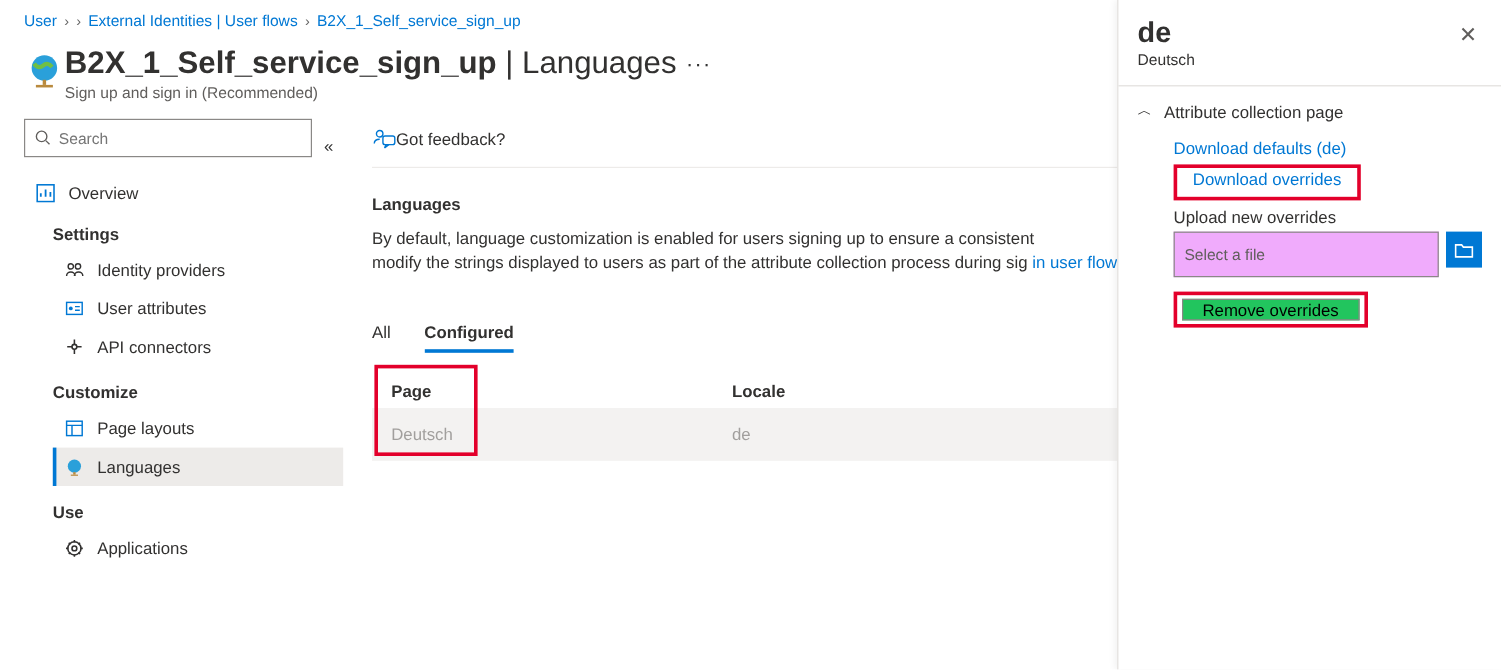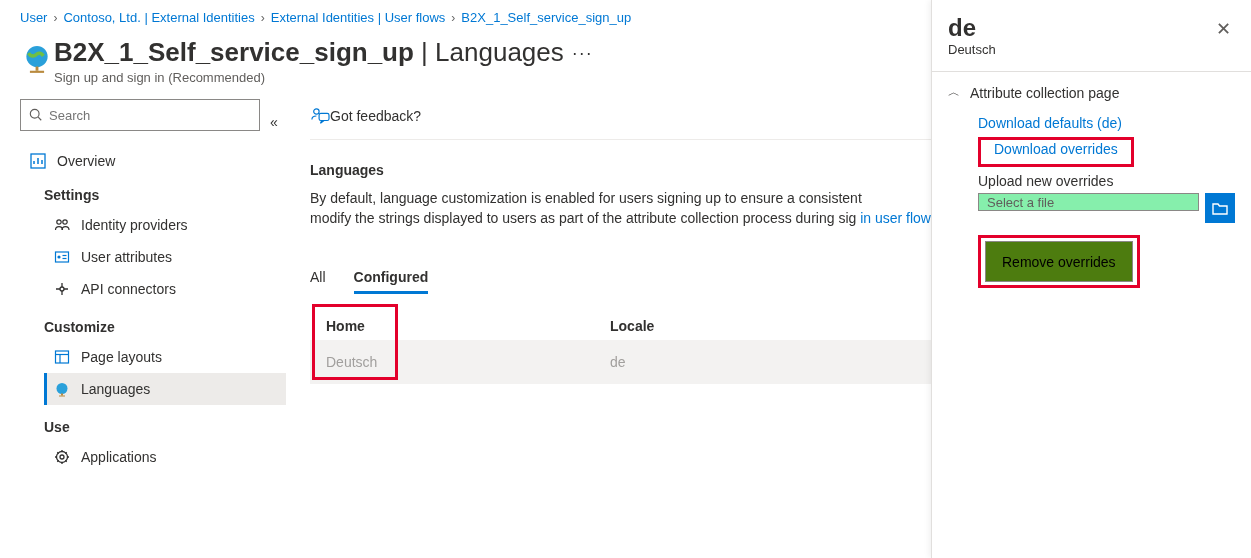--- a/index.html
+++ b/index.html
@@ -126,46 +126,45 @@
   .expander{
     display:flex; align-items:center; gap:10px; cursor:pointer;
     font-size:14px;
   }
   .expander .chev{font-size:12px;}
   .rp-section{padding:14px 0 0 30px;}
   .rp-section a{ color:#0078d4; text-decoration:none; display:inline-block; margin-bottom:6px; font-size:14px;}
   .rp-label{ font-size:14px; margin:6px 0 4px 0;}
   .file-row{ display:flex; gap:6px; align-items:stretch; margin-bottom:12px;}
   .file-select{
-    flex:1; border:1px solid #8a8886; height:18px; display:flex; align-items:center;
-    padding:0 8px; color:#605e5c; font-size:13px; cursor:pointer; background:#86efac;
+    flex:1; border:1px solid #8a8886; height:38px; display:flex; align-items:center;
+    padding:0 8px; color:#605e5c; font-size:13px; cursor:pointer; background:#f0abfc;
   }
   .file-btn{
     width:30px; height:30px; background:#0078d4; color:#fff;
     display:flex; align-items:center; justify-content:center; cursor:pointer;
   }
   .remove-btn{
     display:inline-flex; align-items:center; justify-content:center;
-    border:1px solid #8a8886; background:#4d7c0f;
-    height:41px; padding:0 16px; font-size:14px; cursor:pointer;
+    border:1px solid #8a8886; background:#22c55e;
+    height:18px; padding:0 16px; font-size:14px; cursor:pointer;
   }
 
   
   .redbox{ border:3px solid #e3002b; padding:1px 13px; display:inline-block;}
   .redbox-block{ border:3px solid #e3002b; display:inline-block; padding:3px 4px;}
 
   svg{display:block;}
 </style>
 </head>
 <body>
 
 <div class="breadcrumb">
   <a>User</a>
   <span class="sep">›</span>
-  <a>Contoso, Ltd. | External Identities</a>
   <span class="sep">›</span>
   <a>External Identities | User flows</a>
   <span class="sep">›</span>
   <a>B2X_1_Self_service_sign_up</a>
 </div>
 
 <div class="pagehead">
   <span class="globe-icon">
     <svg viewBox="0 0 48 48" width="34" height="34">
       <circle cx="24" cy="22" r="15" fill="#2aa0da"></circle>
@@ -305,21 +304,21 @@
       <span>modify the strings displayed to users as part of the attribute collection process during sig</span>
       <a>in user flows.</a>
     </div>
 
     <div class="tabs">
       <div class="tab">All</div>
       <div class="tab active">Configured</div>
     </div>
 
     <div class="table-head">
-      <div class="col-name">Home</div>
+      <div class="col-name">Page</div>
       <div class="col-locale">Locale</div>
     </div>
 
     <div class="tbl-rowwrap">
       <div class="tbl-row">
         <div class="cell-name">Deutsch</div>
         <div class="cell-locale">de</div>
       </div>
       <div class="hl-red" style="left:2px; top:-36px; width:86px; height:76px;"></div>
     </div>

